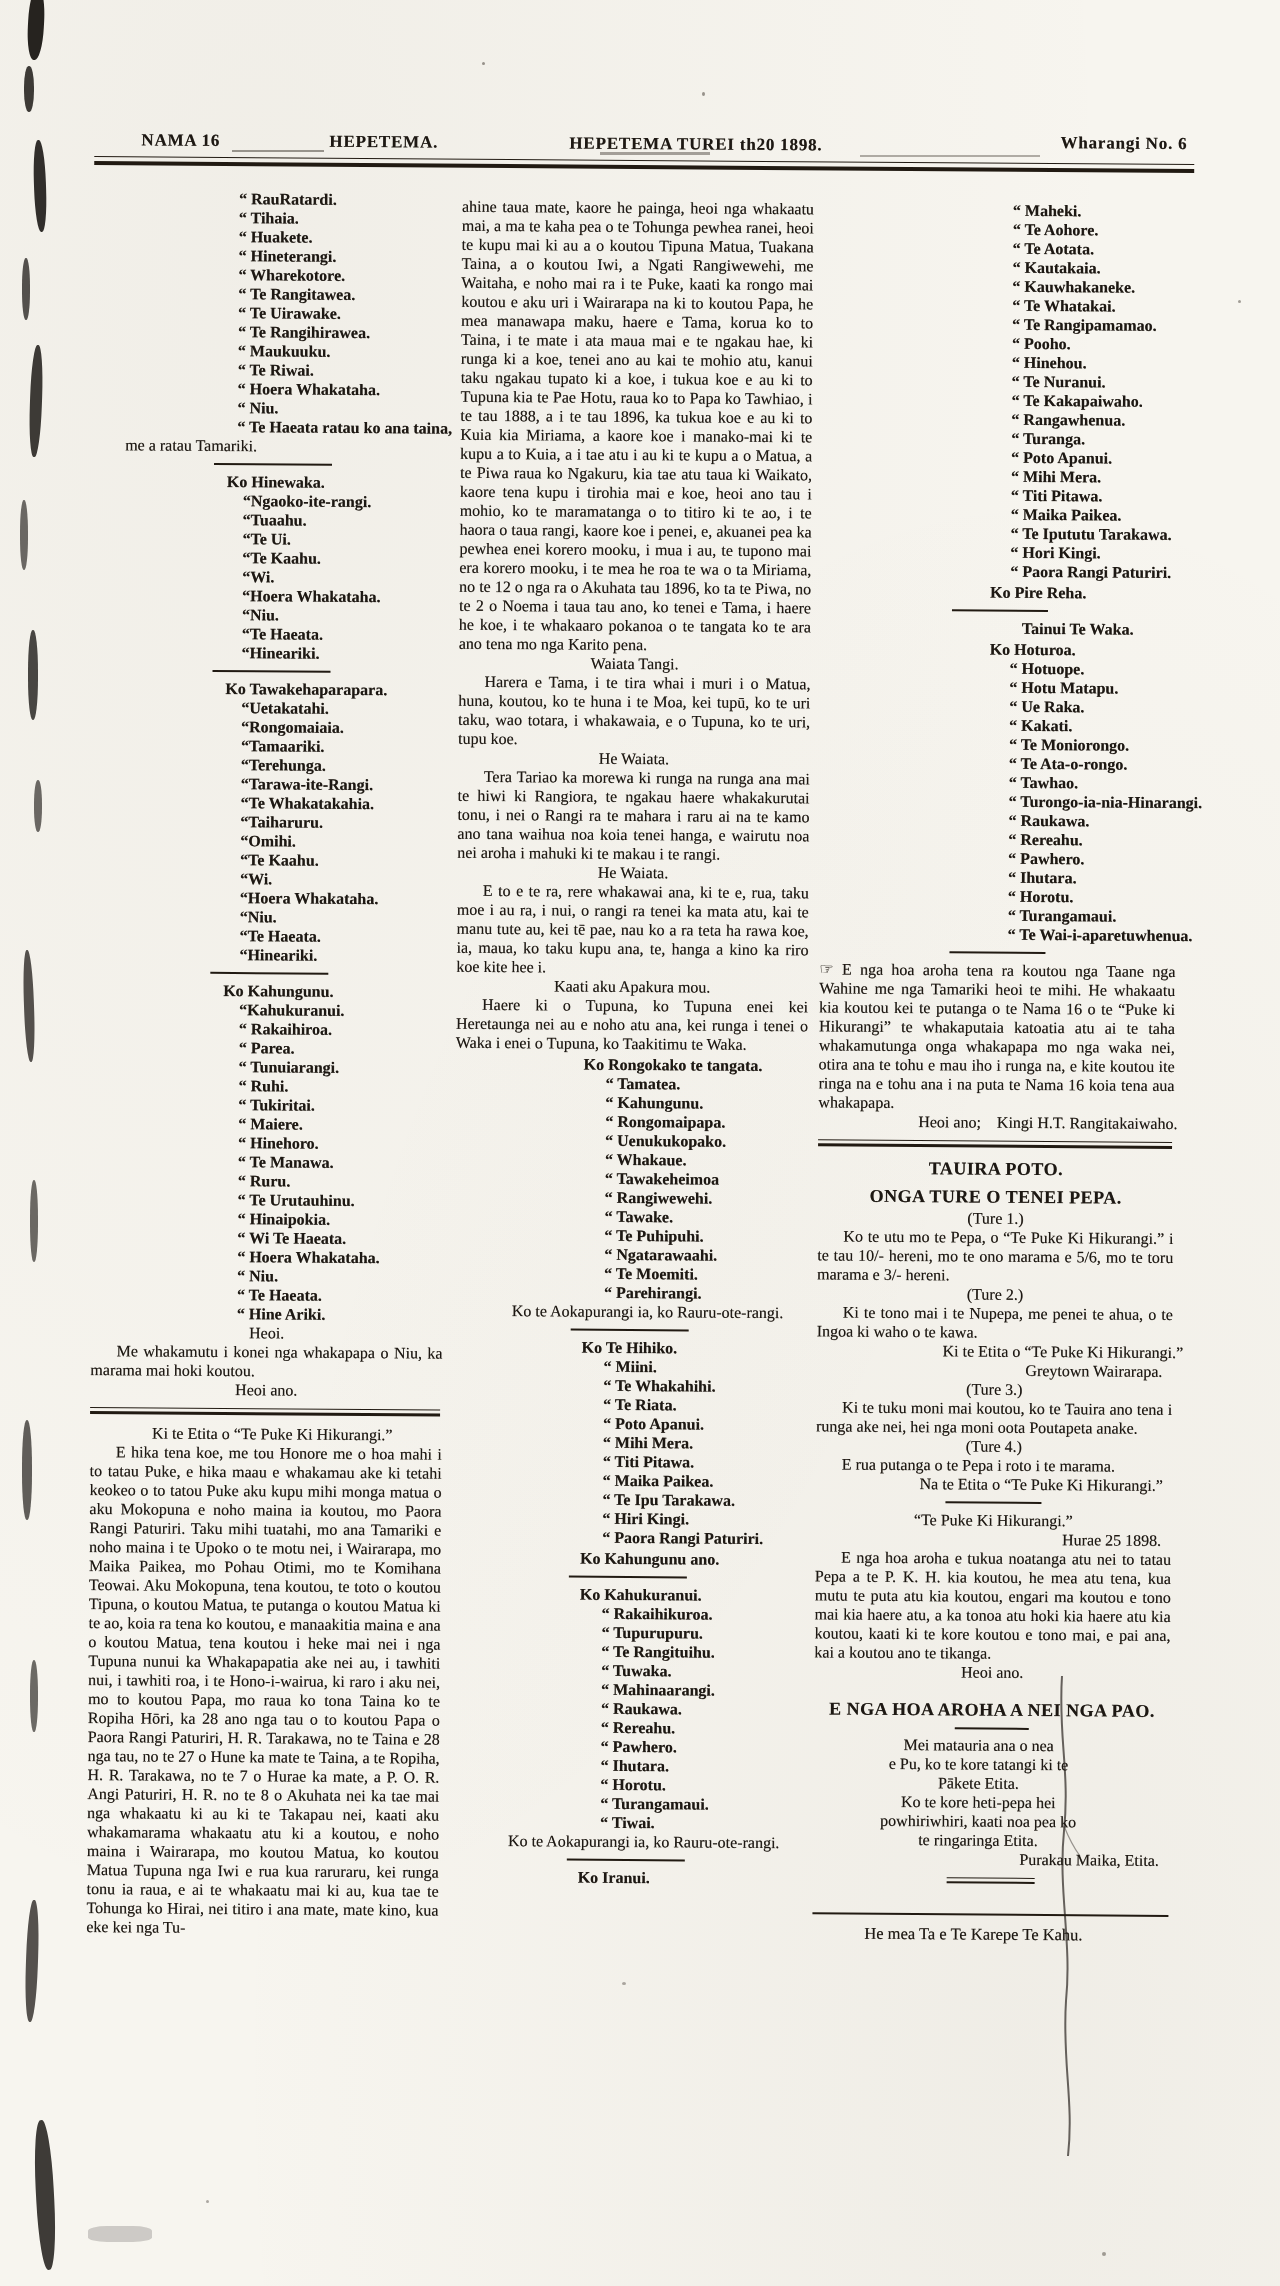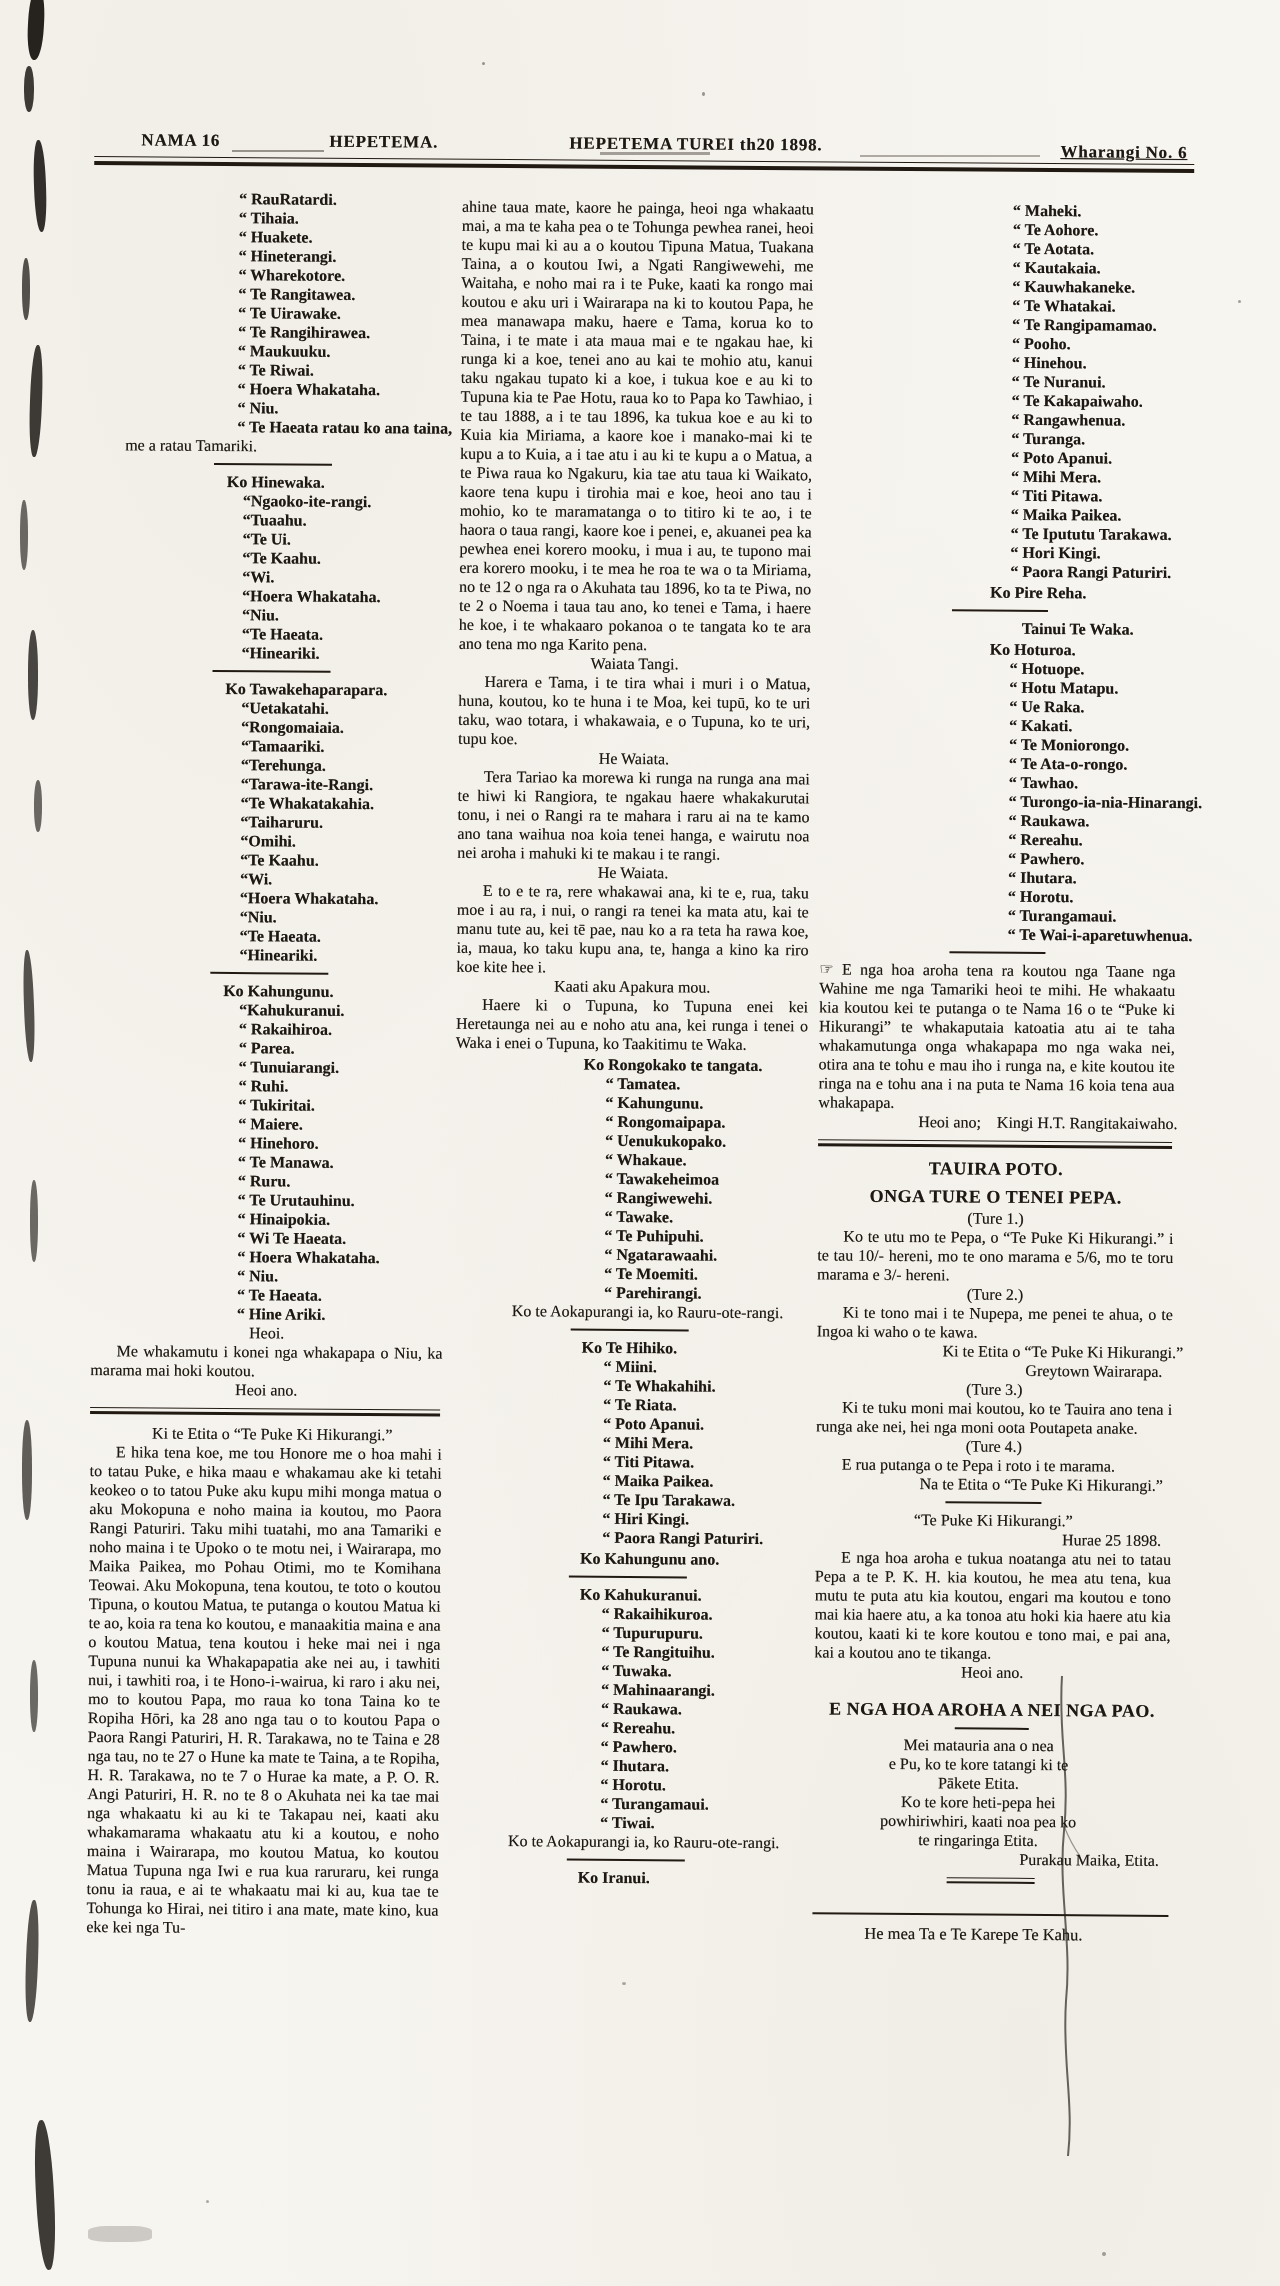--- a/index.html
+++ b/index.html
@@ -14,21 +14,21 @@
   }
   .sheet{position:absolute;inset:0;transform:rotate(0.42deg);transform-origin:640px 60px;
          text-shadow:0.2px 0.2px 0.4px rgba(25,18,10,0.55);}
   
   .masthead{position:absolute;top:130px;left:100px;width:1092px;height:34px;
             font-weight:bold;font-size:17px;letter-spacing:0.8px;}
   .mh{position:absolute;top:4px;white-space:nowrap;}
   .mh-issue{left:42px;}
   .mh-region{left:230px;}
   .mh-date{left:470px;}
-  .mh-page{right:4px;top:9px;text-decoration:underline;}
+  .mh-page{right:4px;top:0;}
   .mh-rule1{position:absolute;top:160px;left:95px;width:1100px;border-top:1.5px solid #211a12;}
   .mh-rule2{position:absolute;top:165px;left:95px;width:1100px;height:3.5px;background:#211a12;}
   
   .col{position:absolute;font-size:16px;line-height:19px;}
   .colL{left:100px;top:192px;width:352px;}
   .colM{left:463px;top:198px;width:352px;}
   .colR{left:826px;top:198px;width:356px;}
   .line{min-height:19px;}
   .qa,.q,.ko,.koc,.hang,.ind,.ind2,.sign,.salut{white-space:nowrap;font-weight:bold;}
   .hang,.salut,.sign,.ind,.ind2{font-weight:normal;}

